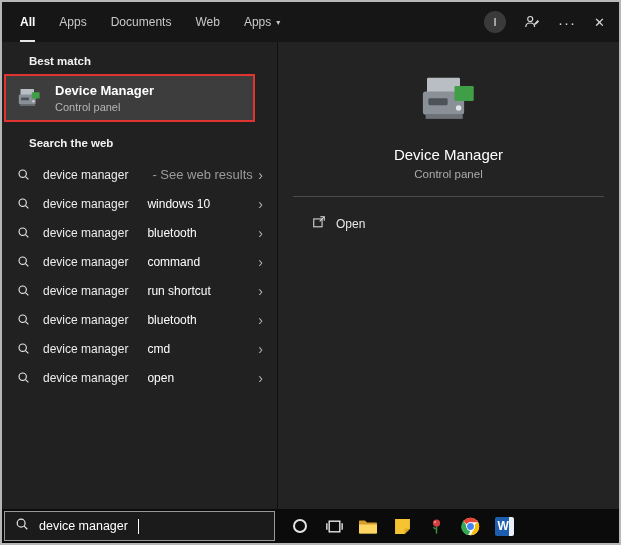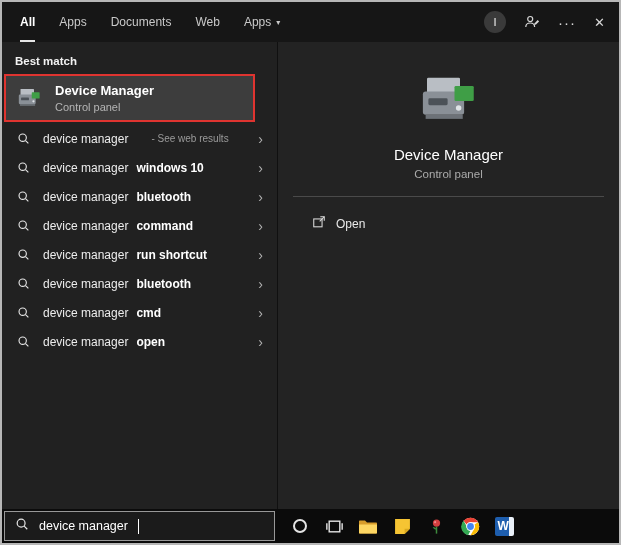--- a/index.html
+++ b/index.html
@@ -27,38 +27,38 @@
   .topbar-right { display:flex; align-items:center; gap:18px; }
   .avatar {
     width:22px; height:22px; border-radius:50%; background:#3a3a3a; color:#f0f0f0;
     font-size:11px; display:flex; align-items:center; justify-content:center; cursor:pointer;
   }
   .hicon { color:#d9d9d9; font-size:13px; display:flex; align-items:center; cursor:pointer; }
   .hicon.ellipsis { font-size:15px; letter-spacing:1px; }
 
   
   .left { position:absolute; top:40px; left:0; width:275px; bottom:34px; background:#212121; }
-  .section-label { color:#f2f2f2; font-size:11.5px; font-weight:bold; padding:13px 0 9px 13px; }
+  .section-label { color:#f2f2f2; font-size:11.5px; font-weight:bold; padding:13px 0 9px 27px; }
   .best-match {
     margin:0 24px 4px 4px; height:44px; background:#3d3d3d;
     display:flex; align-items:center; padding-left:10px;
     outline:2px solid #df3430; cursor:pointer;
   }
   .bm-text { margin-left:12px; }
   .bm-title { color:#ffffff; font-size:13px; font-weight:bold; }
   .bm-sub { color:#b5b5b5; font-size:11px; margin-top:3px; }
   .dm-icon.small svg { width:27px; height:27px; display:block; }
   .dm-icon.large svg { width:66px; height:66px; display:block; }
 
   .suggestions { margin-top:2px; }
   .sugg { display:flex; align-items:center; height:29px; padding:0 14px 0 15px; cursor:pointer; }
   .sugg .mag { display:flex; }
   .sugg-text { font-size:12px; color:#ececec; margin-left:13px; white-space:pre; }
-  .sugg-bold { font-size:12px; font-weight:bold; color:#ffffff; margin-left:8px; white-space:pre;text-align:right; }
-  .sugg-note { font-size:10px; color:#9b9b9b; margin-left:15px; white-space:pre; }
+  .sugg-bold { font-size:12px; font-weight:normal; color:#ffffff; margin-left:19px; white-space:pre;text-align:right; }
+  .sugg-note { font-size:13px; color:#9b9b9b; margin-left:5px; white-space:pre; }
   .chev { margin-left:auto; color:#b0b0b0; font-size:14px; line-height:1; }
 
   
   .right {
     position:absolute; top:40px; left:275px; right:0; bottom:34px;
     background:#232323; border-left:1px solid #101010;
     display:flex; flex-direction:column; align-items:center; padding-top:26px;
   }
   .pv-title { color:#ffffff; font-size:15px; margin-top:12px; }
   .pv-sub { color:#ababab; font-size:11.5px; margin-top:5px; }
@@ -133,20 +133,21 @@
           <circle cx="31" cy="29" r="2" fill="#dfe3e6"></circle>
           <rect x="7" y="34" width="27" height="3" fill="#6d7278"></rect>
         </svg>
       </span>
       <div class="bm-text">
         <div class="bm-title">Device Manager</div>
         <div class="bm-sub">Control panel</div>
       </div>
     </div>
 
+    <div class="section-label">Search the web</div>
 
     <div class="suggestions">
       <div class="sugg">
         <span class="mag">
             <svg width="13" height="13" viewBox="0 0 16 16">
               <circle cx="7" cy="7" r="4.5" fill="none" stroke="#e6e6e6" stroke-width="1.4"></circle>
               <line x1="10.5" y1="10.5" x2="14" y2="14" stroke="#e6e6e6" stroke-width="1.4"></line>
             </svg>
           </span>
         <span class="sugg-text">device manager</span>

